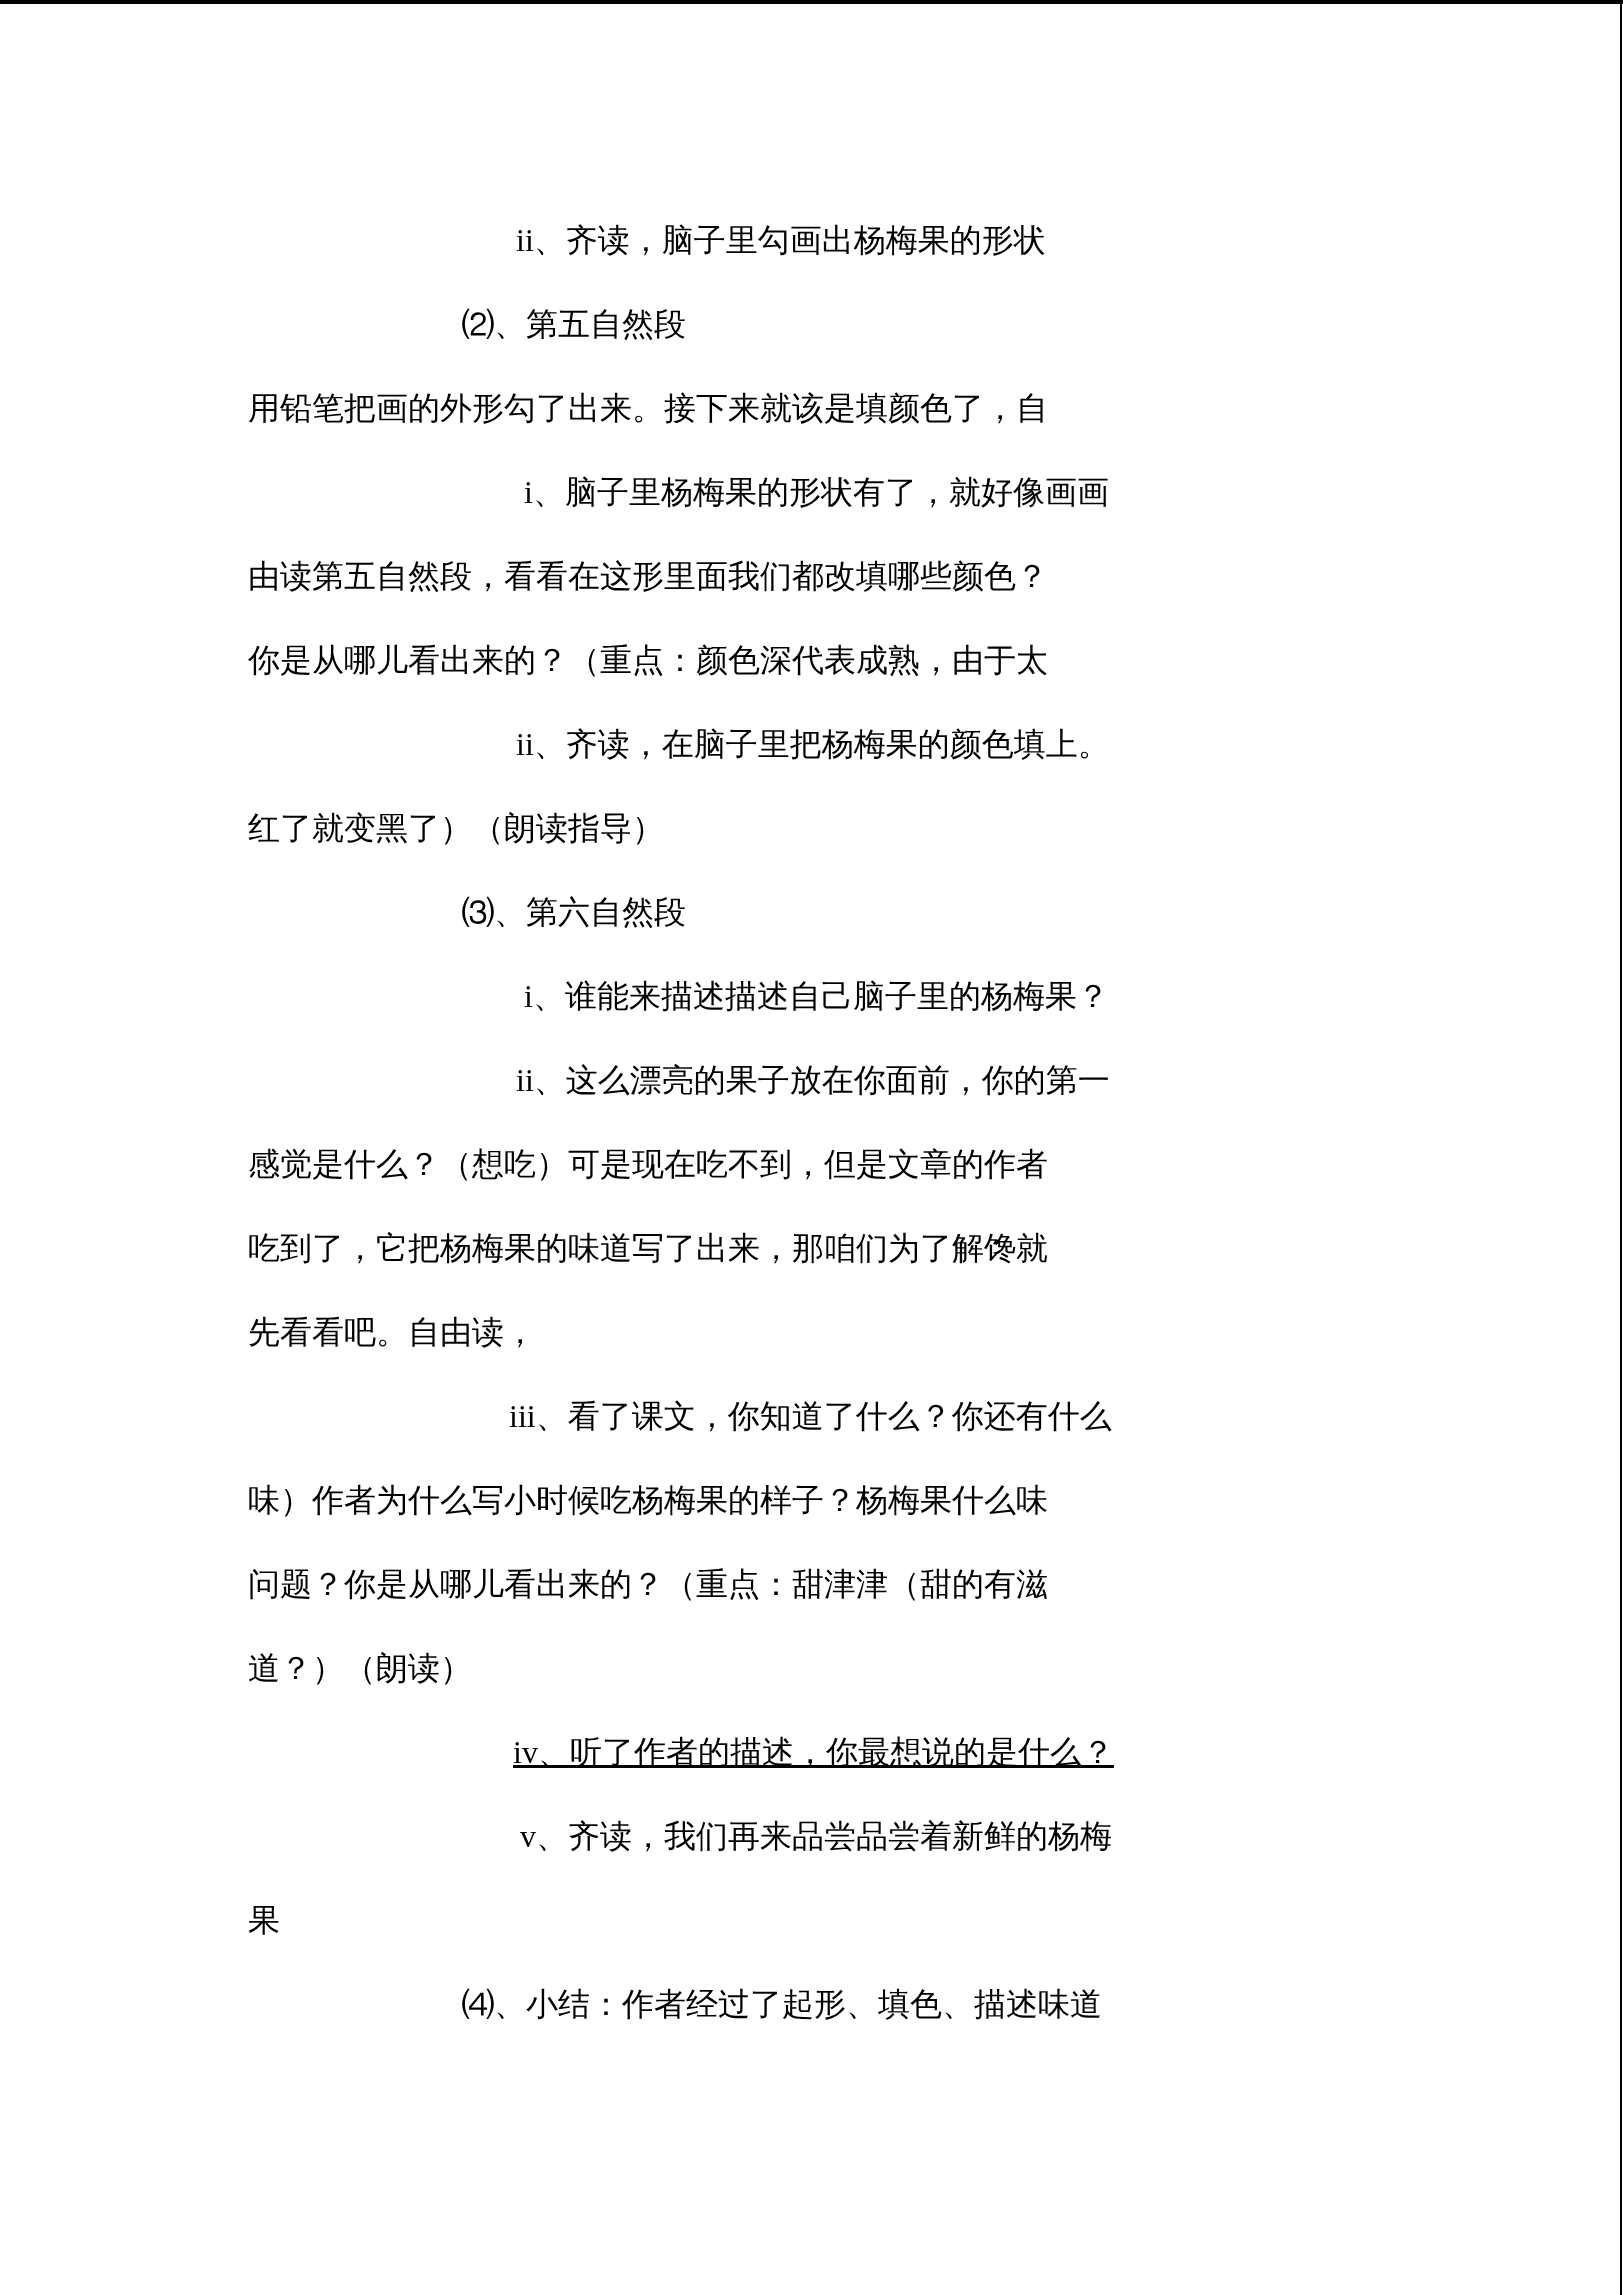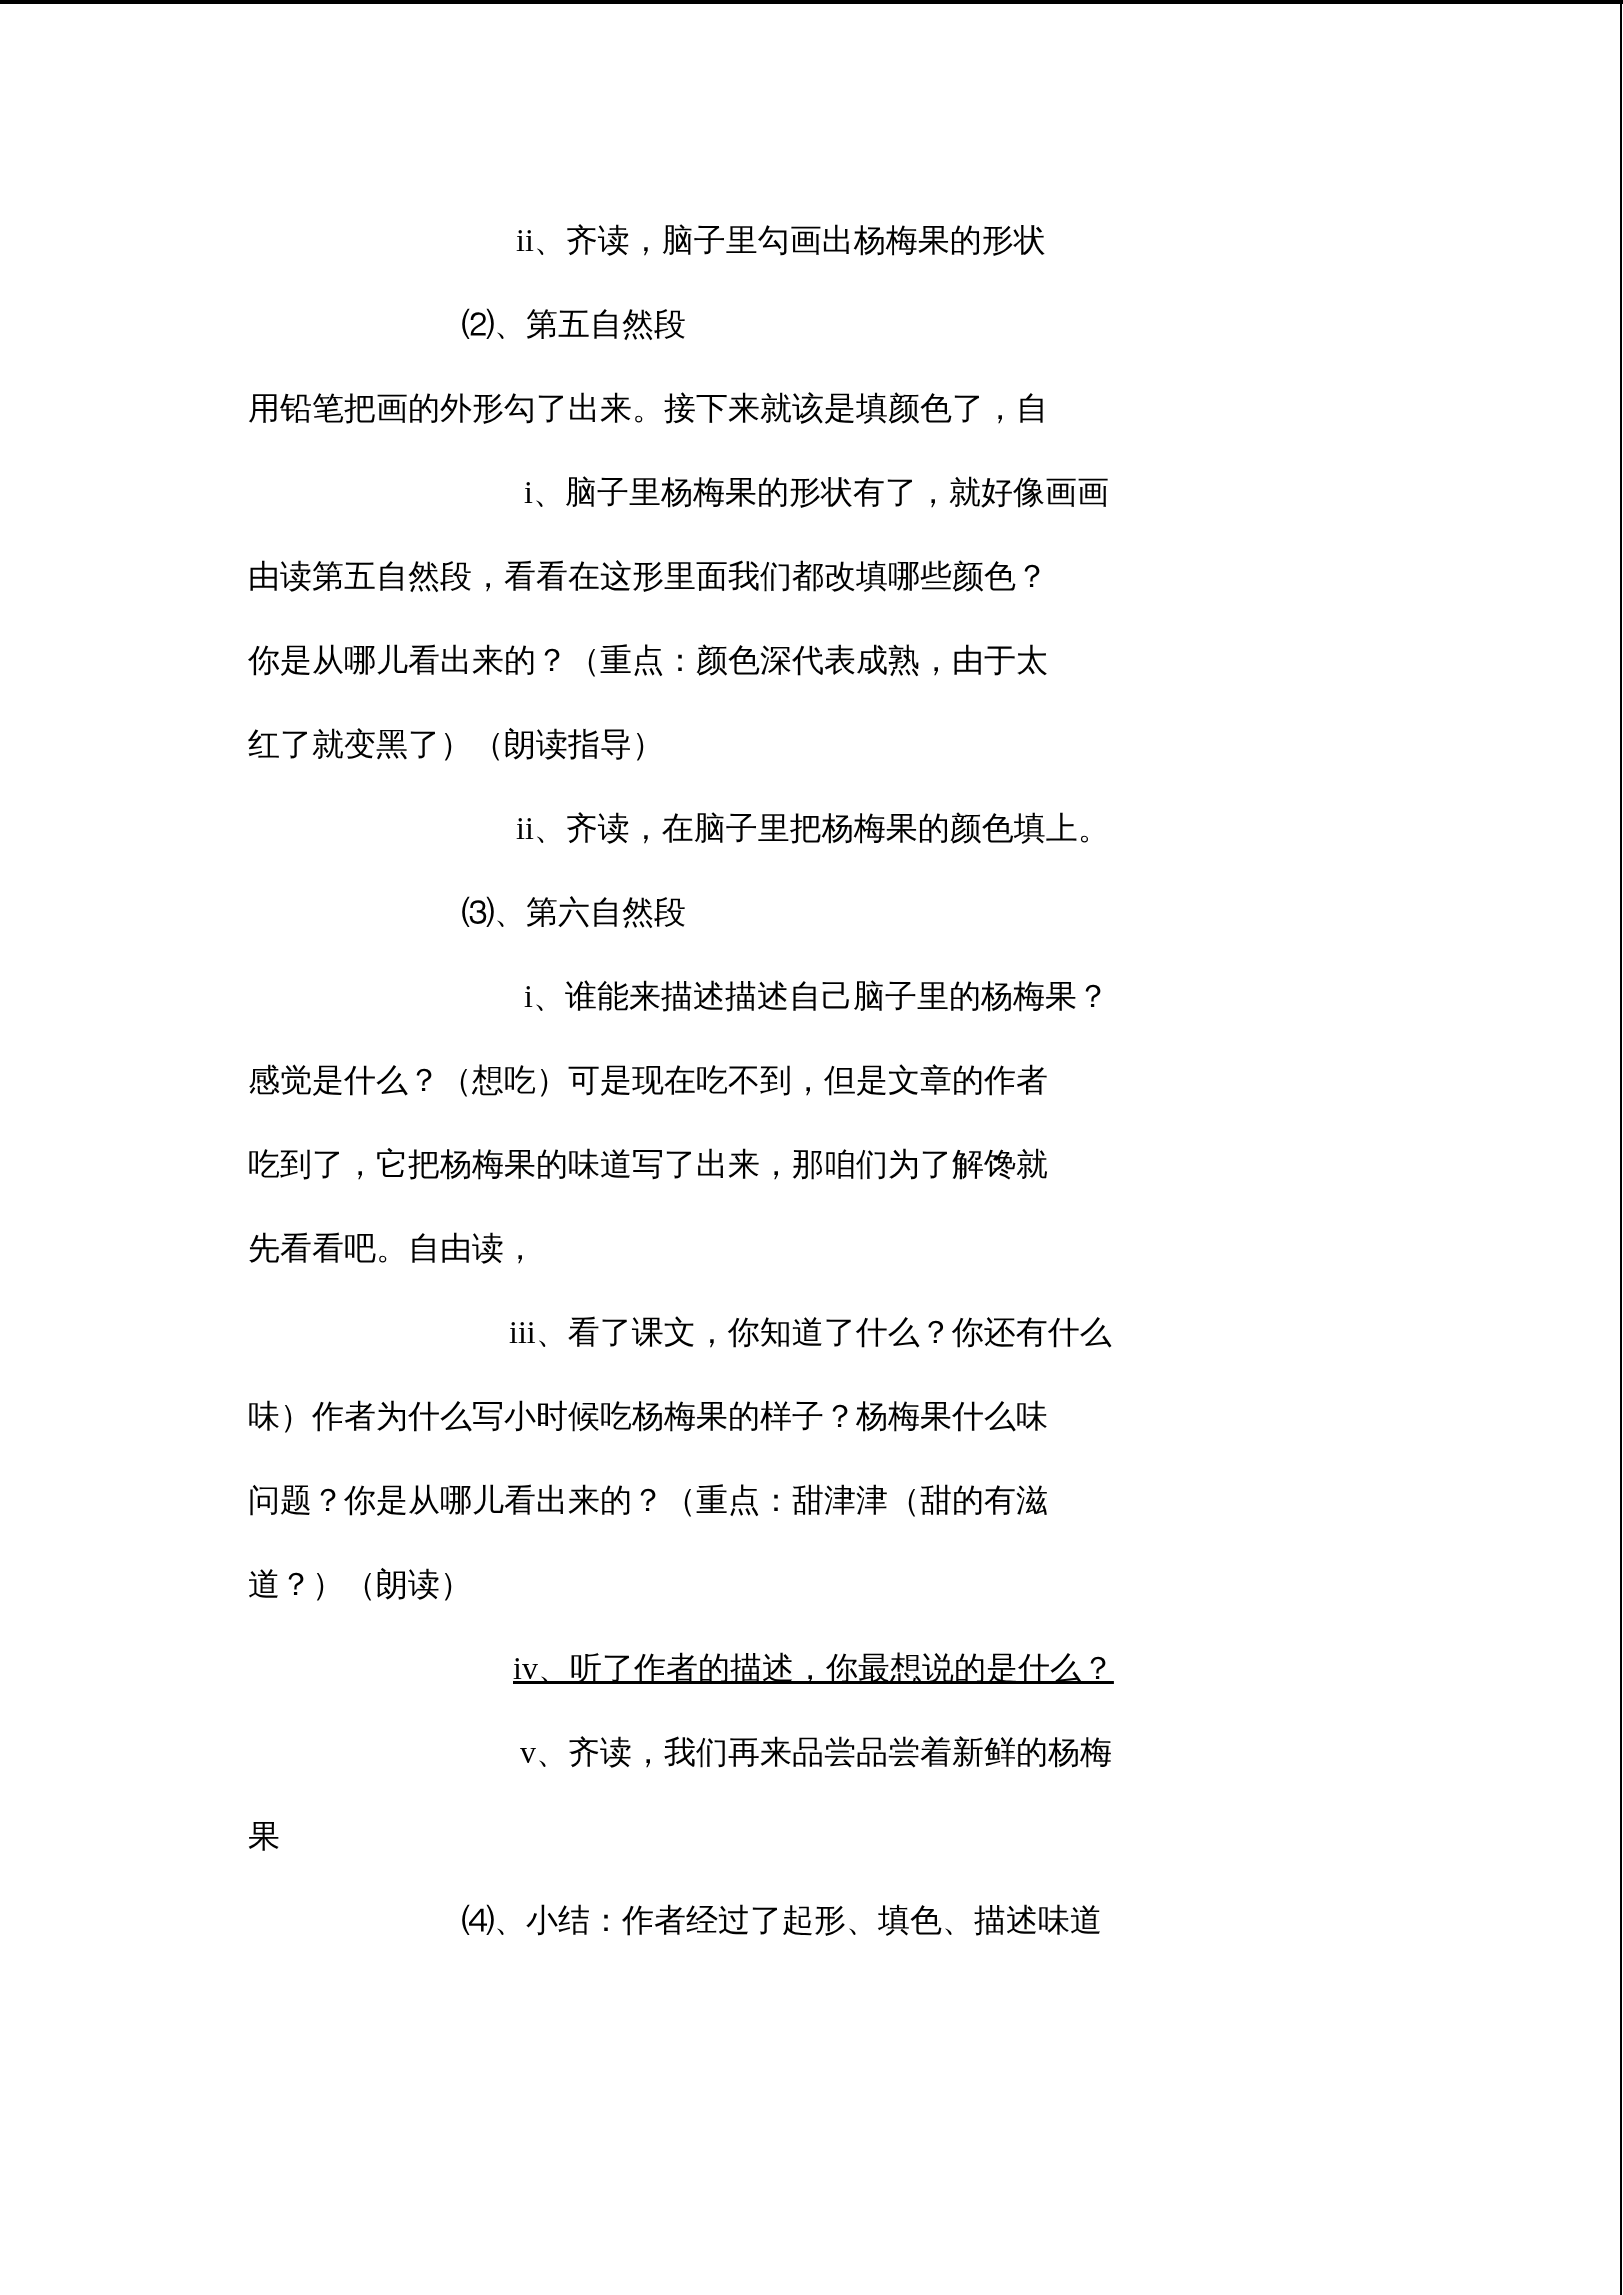--- a/index.html
+++ b/index.html
@@ -60,24 +60,25 @@
   <div class="top-rule"></div>
   <div class="right-rule"></div>
 
   <main class="doc">
     <div class="line ind-ii">ii、齐读，脑子里勾画出杨梅果的形状</div>
     <div class="line ind-num">⑵、第五自然段</div>
     <div class="line ind-body">用铅笔把画的外形勾了出来。接下来就该是填颜色了，自</div>
     <div class="line ind-i">i、脑子里杨梅果的形状有了，就好像画画</div>
     <div class="line ind-body">由读第五自然段，看看在这形里面我们都改填哪些颜色？</div>
     <div class="line ind-body">你是从哪儿看出来的？（重点：颜色深代表成熟，由于太</div>
+    <div class="line ind-ii">ii、齐读，在脑子里把杨梅果的颜色填上。</div>
     <div class="line ind-body">红了就变黑了）（朗读指导）</div>
-    <div class="line ind-ii">ii、齐读，在脑子里把杨梅果的颜色填上。</div>
     <div class="line ind-num">⑶、第六自然段</div>
     <div class="line ind-i">i、谁能来描述描述自己脑子里的杨梅果？</div>
+    <div class="line ind-ii">ii、这么漂亮的果子放在你面前，你的第一</div>
     <div class="line ind-body">感觉是什么？（想吃）可是现在吃不到，但是文章的作者</div>
     <div class="line ind-body">吃到了，它把杨梅果的味道写了出来，那咱们为了解馋就</div>
     <div class="line ind-body">先看看吧。自由读，</div>
     <div class="line ind-iii">iii、看了课文，你知道了什么？你还有什么</div>
     <div class="line ind-body">味）作者为什么写小时候吃杨梅果的样子？杨梅果什么味</div>
     <div class="line ind-body">问题？你是从哪儿看出来的？（重点：甜津津（甜的有滋</div>
     <div class="line ind-body">道？）（朗读）</div>
     <div class="line ind-iv">iv、听了作者的描述，你最想说的是什么？</div>
     <div class="line ind-v">v、齐读，我们再来品尝品尝着新鲜的杨梅</div>
     <div class="line ind-body">果</div>

